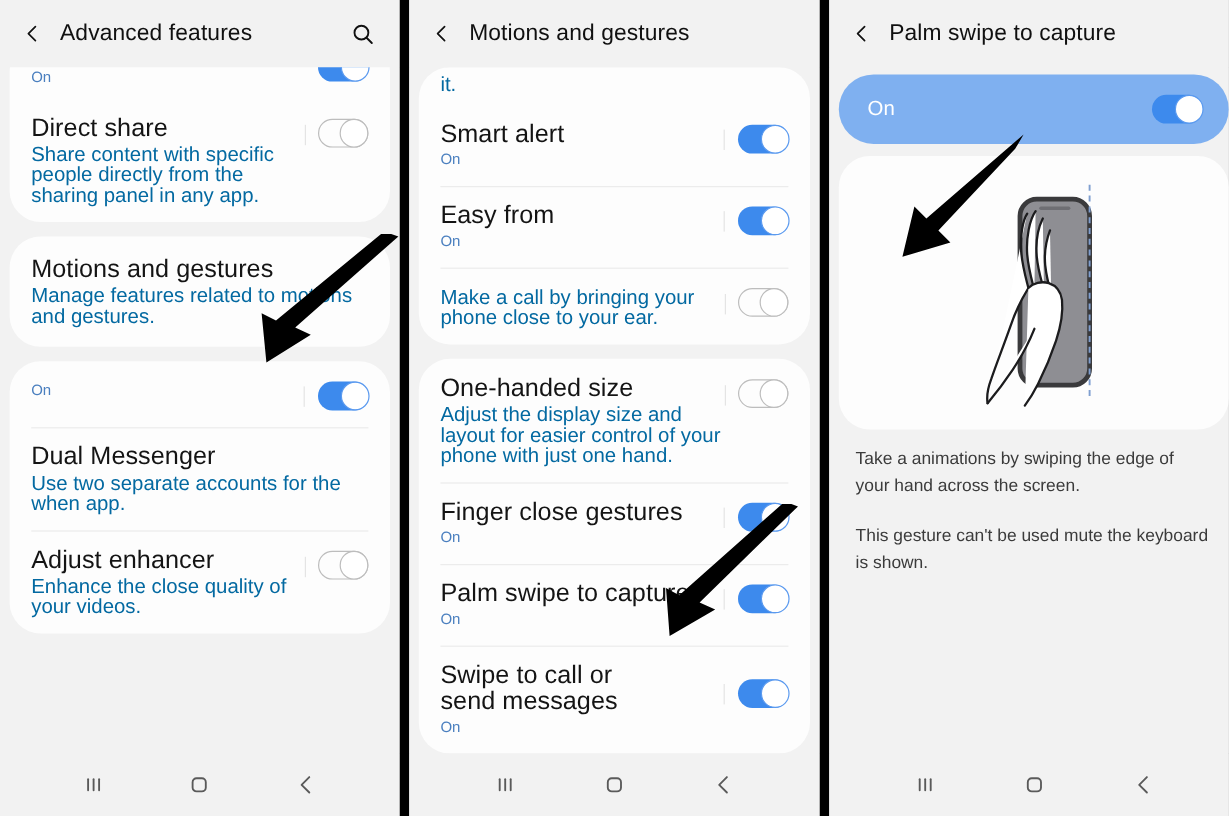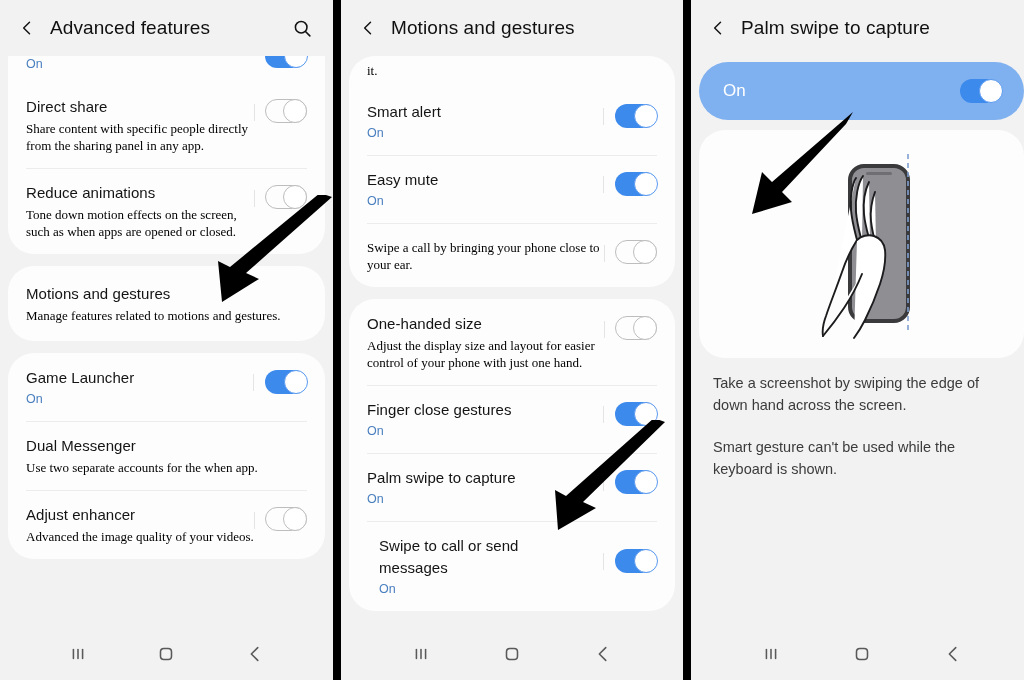--- a/index.html
+++ b/index.html
@@ -71,27 +71,26 @@
     position: relative;
     min-height: 40px;
   }
   .row + .row::before {
     content: "";
     position: absolute; left: 18px; right: 18px; top: 0;
     height: 1px; background: #ececec;
   }
   .row-text { flex: 1 1 auto; padding-right: 10px; min-width: 0; }
   .row-title {
-    font-size: 15px; color: #141414; line-height: 22px; font-weight: 400;
+    font-size: 21px; color: #141414; line-height: 22px; font-weight: 400;
     letter-spacing: 0.05px;
   }
   .row-sub {
-    font-size: 13px; color: #000000; line-height: 17px;
+    font-size: 17px; color: #0369a1; line-height: 17px;
     margin-top: 2px;
-    font-family: Liberation Serif, serif;
   }
   .row-state {
     font-size: 12.5px; color: #4a7fbf; line-height: 16px; margin-top: 2px;
   }
 
   
   .toggle {
     flex: 0 0 auto;
     width: 42px; height: 24px;
     border-radius: 12px;
@@ -201,62 +200,51 @@
         <div class="row">
           <div class="row-text">
             <div class="row-title">Direct share</div>
             <div class="row-sub">Share content with specific people directly from the sharing panel in any app.</div>
           </div>
           <div class="toggle off">
               <span class="tog-sep"></span>
               <span class="knob"></span>
             </div>
         </div>
-        <div class="row">
-          <div class="row-text">
-            <div class="row-title">Reduce animations</div>
-            <div class="row-sub">Tone down motion effects on the screen, such as when apps are opened or closed.</div>
-          </div>
-          <div class="toggle off">
-              <span class="tog-sep"></span>
-              <span class="knob"></span>
-            </div>
-        </div>
       </div>
 
       <div class="card">
         <div class="row" style="padding-top:17px;padding-bottom:17px;">
           <div class="row-text">
             <div class="row-title">Motions and gestures</div>
             <div class="row-sub">Manage features related to motions and gestures.</div>
           </div>
         </div>
       </div>
 
       <div class="card">
         <div class="row">
           <div class="row-text">
-            <div class="row-title">Game Launcher</div>
             <div class="row-state">On</div>
           </div>
           <div class="toggle on">
               <span class="tog-sep"></span>
               <span class="knob"></span>
             </div>
         </div>
         <div class="row">
           <div class="row-text">
             <div class="row-title">Dual Messenger</div>
             <div class="row-sub">Use two separate accounts for the when app.</div>
           </div>
         </div>
         <div class="row">
           <div class="row-text">
             <div class="row-title">Adjust enhancer</div>
-            <div class="row-sub">Advanced the image quality of your videos.</div>
+            <div class="row-sub">Enhance the close quality of your videos.</div>
           </div>
           <div class="toggle off">
               <span class="tog-sep"></span>
               <span class="knob"></span>
             </div>
         </div>
       </div>
 
     </div>
 
@@ -309,31 +297,31 @@
             <div class="row-title">Smart alert</div>
             <div class="row-state">On</div>
           </div>
           <div class="toggle on">
               <span class="tog-sep"></span>
               <span class="knob"></span>
             </div>
         </div>
         <div class="row">
           <div class="row-text">
-            <div class="row-title">Easy mute</div>
+            <div class="row-title">Easy from</div>
             <div class="row-state">On</div>
           </div>
           <div class="toggle on">
               <span class="tog-sep"></span>
               <span class="knob"></span>
             </div>
         </div>
         <div class="row">
           <div class="row-text">
-            <div class="row-sub">Swipe a call by bringing your phone close to your ear.</div>
+            <div class="row-sub">Make a call by bringing your phone close to your ear.</div>
           </div>
           <div class="toggle off">
               <span class="tog-sep"></span>
               <span class="knob"></span>
             </div>
         </div>
       </div>
 
       <div class="card">
         <div class="row">
@@ -360,21 +348,21 @@
           <div class="row-text">
             <div class="row-title">Palm swipe to capture</div>
             <div class="row-state">On</div>
           </div>
           <div class="toggle on">
               <span class="tog-sep"></span>
               <span class="knob"></span>
             </div>
         </div>
         <div class="row">
-          <div class="row-text" style="max-width:170px;margin-left:12px;">
+          <div class="row-text" style="max-width:170px;">
             <div class="row-title">Swipe to call or send messages</div>
             <div class="row-state">On</div>
           </div>
           <div class="toggle on" style="margin-left:auto;margin-top:14px;">
               <span class="tog-sep"></span>
               <span class="knob"></span>
             </div>
         </div>
       </div>
 
@@ -440,22 +428,22 @@
             <path d="M101 32 C96 39 93 54 94 68 C95 80 98 90 100 98"></path>
             <path d="M107 38 C103 46 101 58 102 70 C103 81 106 90 108 98"></path>
             <path d="M113 48 C110 56 108 66 109 77 C110 86 112 94 114 101"></path>
             <path d="M95 96 C99 92 106 90 112 92 C118 94 122 99 123 106 C124 116 122 128 118 140 C114 152 108 166 103 176 C99 184 95 190 92 194"></path>
             <path d="M61 192 C66 186 74 176 82 164 C90 152 96 140 100 130"></path>
           </g>
         </svg>
       </div>
 
       <div class="desc">
-        <p>Take a screenshot by swiping the edge of down hand across the screen.</p>
-        <p>Smart gesture can't be used while the keyboard is shown.</p>
+        <p>Take a animations by swiping the edge of your hand across the screen.</p>
+        <p>This gesture can't be used mute the keyboard is shown.</p>
       </div>
 
     </div>
 
     <svg class="arrow" style="left:5px;top:110px;" width="160" height="125" viewBox="0 0 160 125">
       <path d="M157 2 L76 72 L66 62 L56 104 L96 92 L86 82 L150 14 Z" fill="#000" transform="translate(0,0)"></path>
     </svg>
 
     <div class="navbar">
       <div class="nav-ico">

